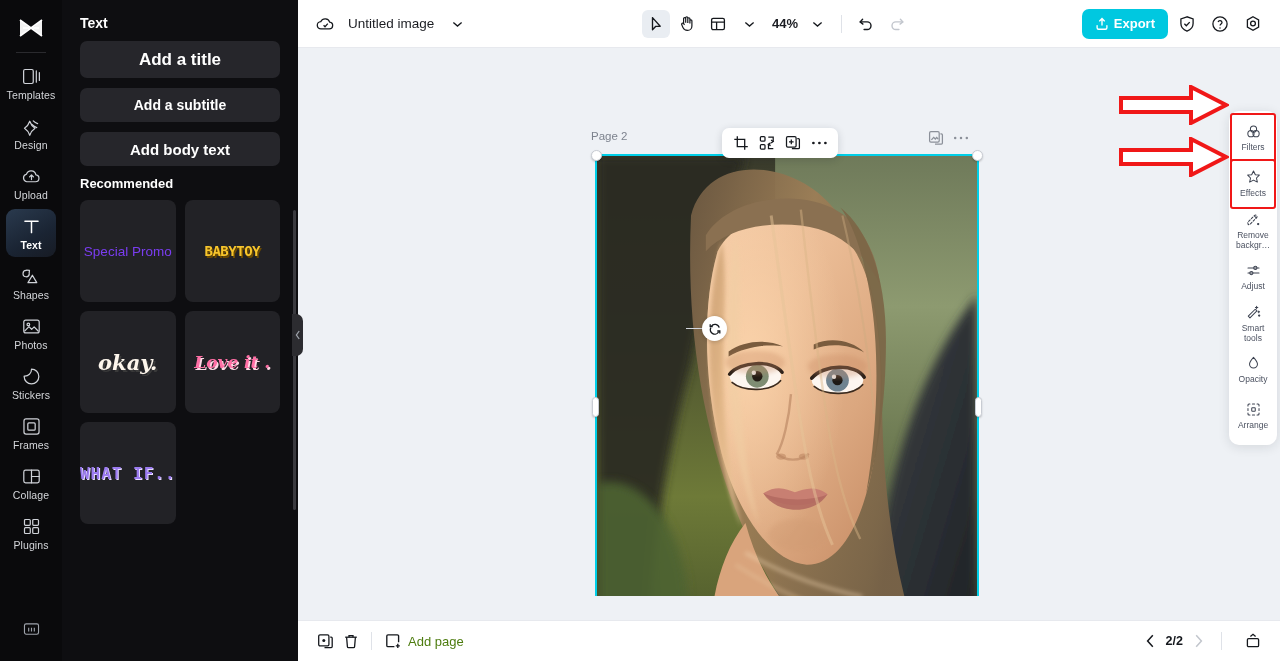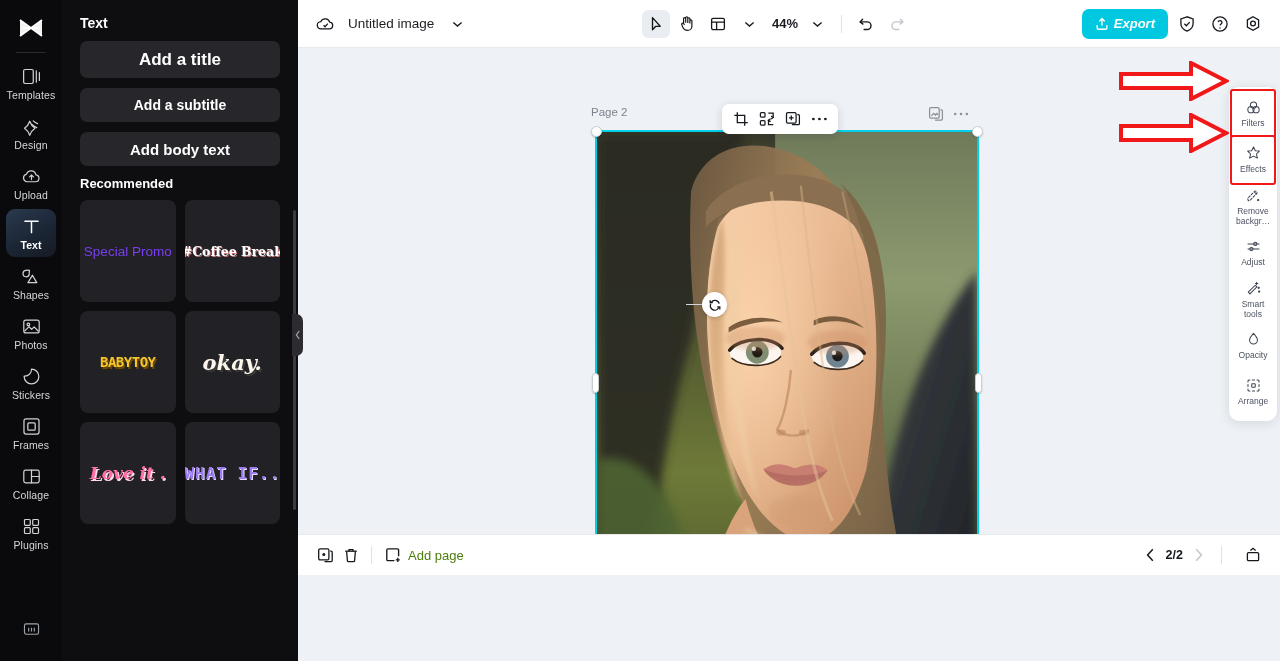--- a/index.html
+++ b/index.html
@@ -67,42 +67,42 @@
     position: absolute; right: 2px; top: 210px; width: 3px; height: 300px;
     background: #3a3a3f; border-radius: 2px;
   }
   .collapse-handle {
     position: absolute; left: 292px; top: 314px; width: 11px; height: 42px;
     background: #2c2c30; border-radius: 0 7px 7px 0; z-index: 6;
     display: flex; align-items: center; justify-content: center; cursor: pointer;
   }
 
   
-  .main { flex: 1; height: 575px; display: flex; flex-direction: column; background: #eef1f5; position: relative; }
+  .main { flex: 1; height: 661px; display: flex; flex-direction: column; background: #eef1f5; position: relative; gap: 24px; }
 
   .topbar {
     height: 48px; background: #fff; display: flex; align-items: center;
     padding: 0 13px; flex: 0 0 48px; border-bottom: 1px solid #e7e9ee;
   }
   .tb-left { display: flex; align-items: center; gap: 9px; }
   .doc-title { font-size: 13.5px; color: #1b1d22; font-weight: 400; }
   .tb-center { margin-left: auto; display: flex; align-items: center; gap: 3px; }
   .tb-btn {
     width: 28px; height: 28px; border-radius: 6px; display:flex; align-items:center; justify-content:center;
     cursor: pointer; color: #1b1d22;
   }
   .tb-btn.sel { background: #e9edf2; }
   .tb-btn.dis { color: #c2c6cd; cursor: default; }
   .zoomval { font-size: 13px; color: #1b1d22; font-weight: 700; padding: 0 2px 0 6px; }
   .vdiv { width: 1px; height: 18px; background: #dfe2e8; margin: 0 7px; }
   .tb-right { margin-left: auto; display: flex; align-items: center; gap: 5px; }
   .export-btn {
     background: #00c8e0; color: #fff; border: none; border-radius: 7px; height: 30px;
     padding: 0 13px; font-size: 13px; font-weight: 700; display: flex; align-items: center;
-    gap: 5px; cursor: pointer; font-style: italic;
+    gap: 5px; cursor: pointer;
   }
 
   .canvas-area { flex: 1; position: relative; overflow: hidden; }
   .page-label { position: absolute; left: 293px; top: 58px; font-size: 11.5px; color: #7d838e; }
 
   .float-tools {
     position: absolute; left: 424px; top: 56px; height: 30px; background: #fff;
     border-radius: 7px; box-shadow: 0 2px 9px rgba(20,25,40,.16);
     display: flex; align-items: center; gap: 2px; padding: 0 7px; z-index: 7;
   }
@@ -288,23 +288,20 @@
   <div class="panel">
     <div class="panel-title">Text</div>
     <div class="panel-body">
       <button class="big-btn t1">Add a title</button>
       <button class="big-btn t2">Add a subtitle</button>
       <button class="big-btn t3">Add body text</button>
       <div class="rec-title">Recommended</div>
       <div class="grid" id="preset-grid">
           <div class="card">
             <div class="ct ct-purple">Special Promo</div>
-          </div>
-          <div class="card">
-            <div class="ct ct-coffee">#Coffee Break</div>
           </div>
           <div class="card">
             <div class="ct ct-baby">BABYTOY</div>
           </div>
           <div class="card">
             <div class="ct ct-okay">okay.</div>
           </div>
           <div class="card">
             <div class="ct ct-love">Love it .</div>
           </div>

